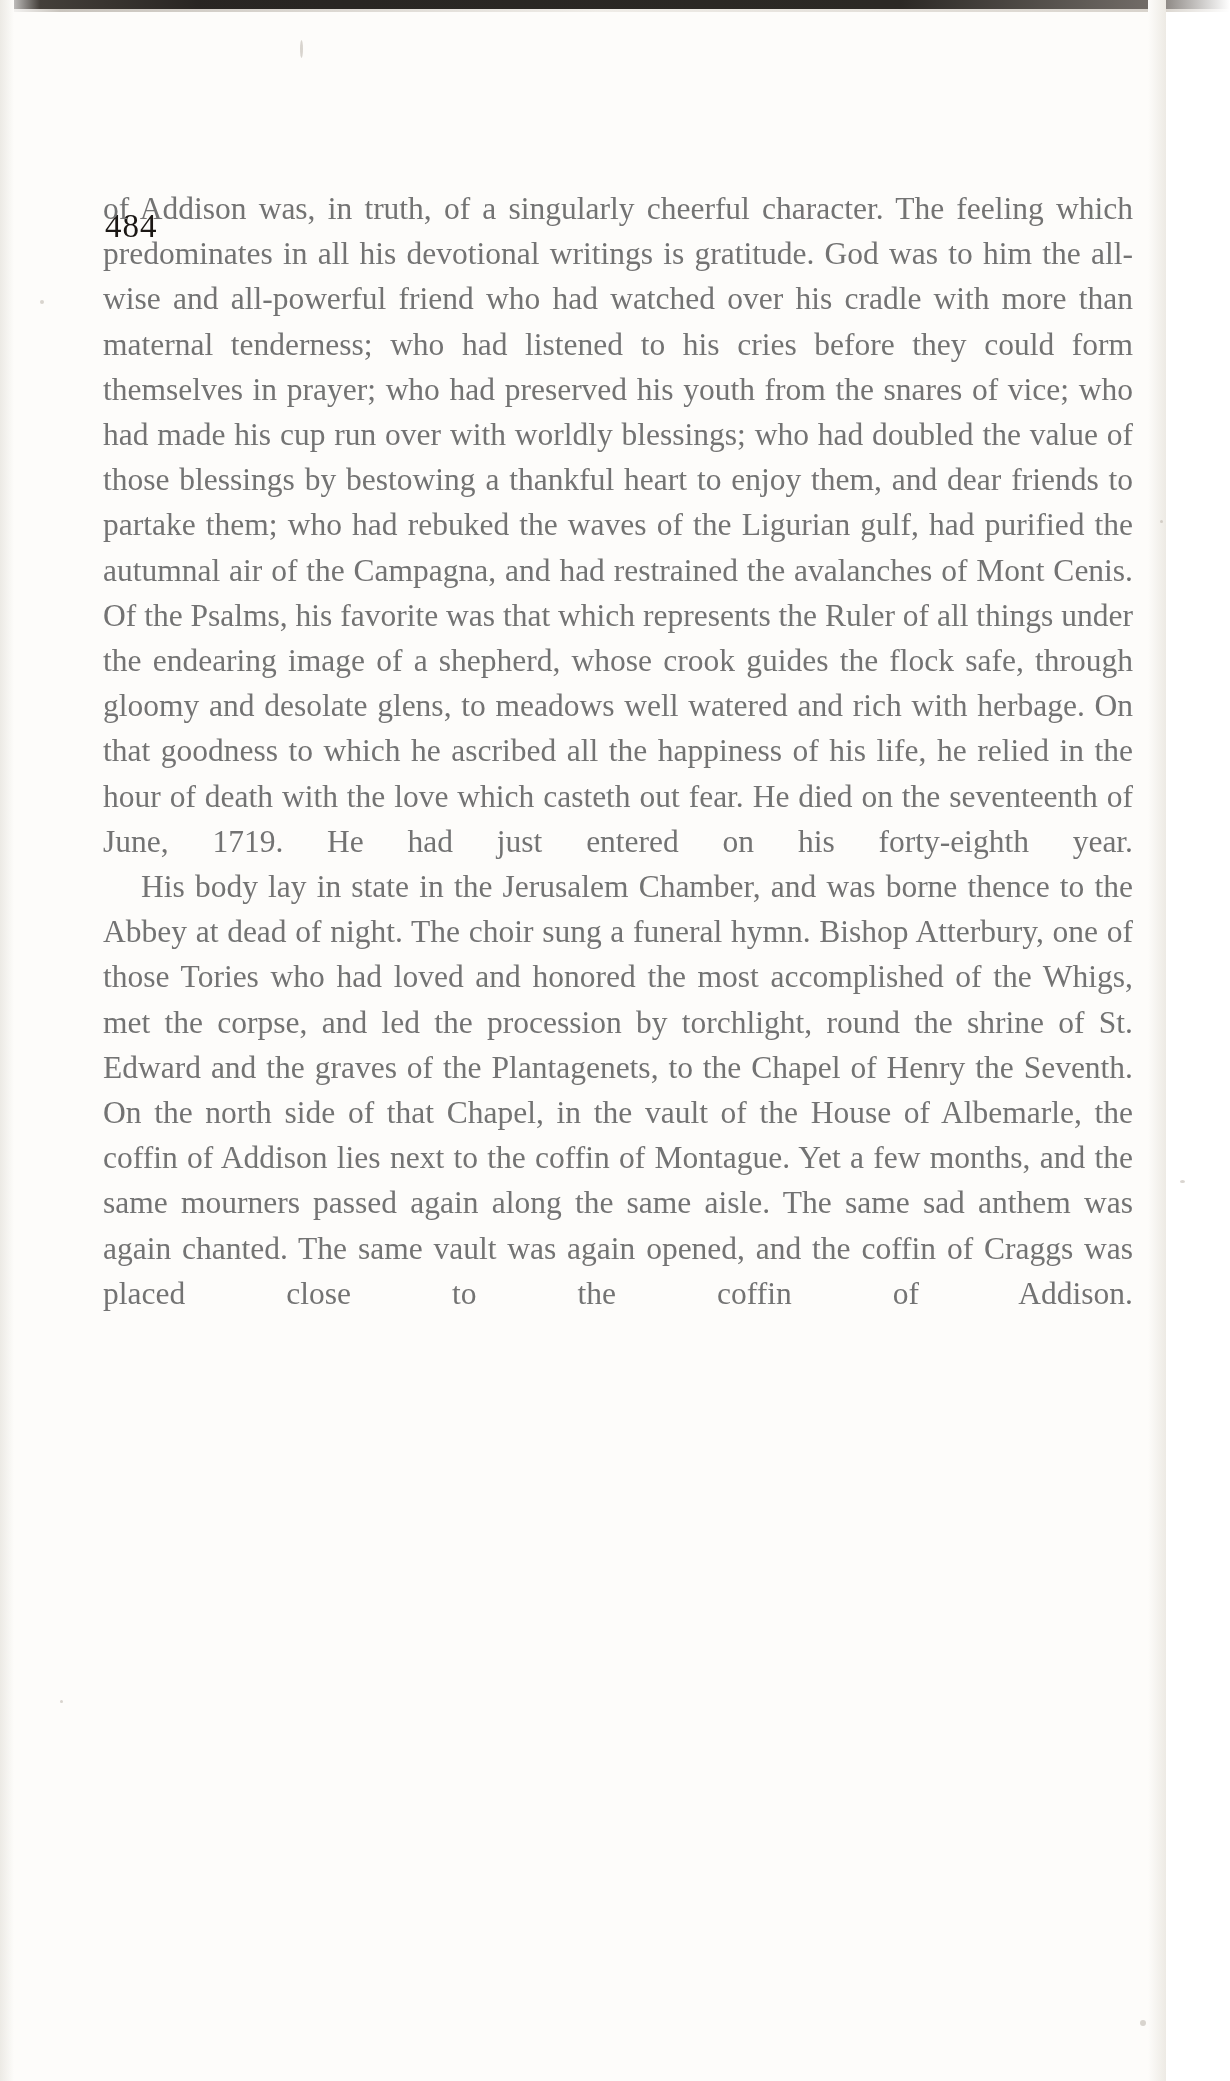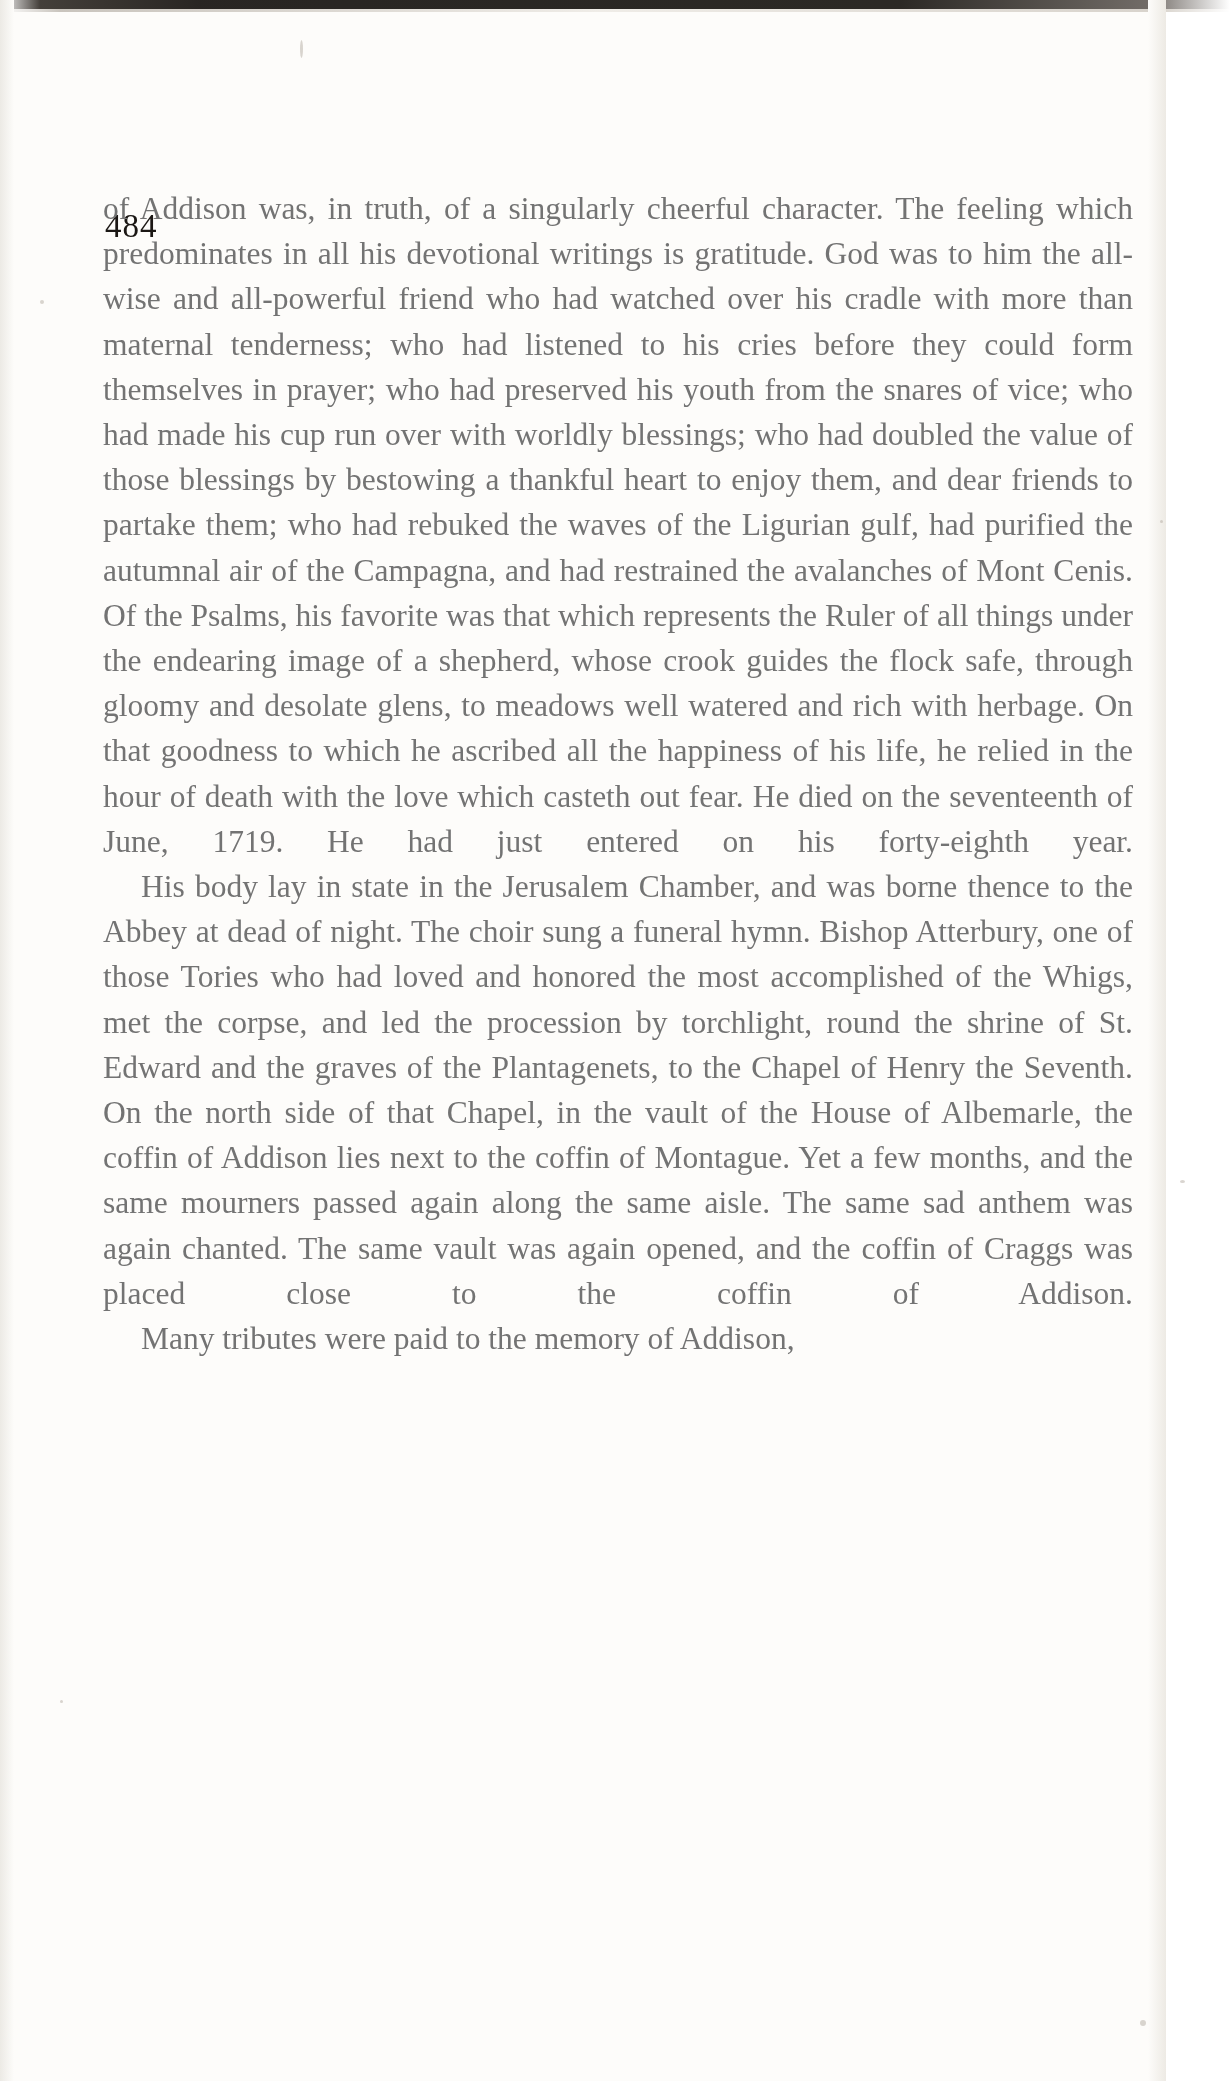--- a/index.html
+++ b/index.html
@@ -117,21 +117,20 @@
   <div class="edge-left"></div>
   <div class="edge-right"></div>
 
   <div class="header">
     <div class="folio">484</div>
   </div>
 
   <div class="body-text">
     <p class="last-justify">of Addison was, in truth, of a singularly cheerful character. The feeling which predominates in all his devotional writings is gratitude. God was to him the all-wise and all-powerful friend who had watched over his cradle with more than maternal tenderness; who had listened to his cries before they could form themselves in prayer; who had preserved his youth from the snares of vice; who had made his cup run over with worldly blessings; who had doubled the value of those blessings by bestowing a thankful heart to enjoy them, and dear friends to partake them; who had rebuked the waves of the Ligurian gulf, had purified the autumnal air of the Campagna, and had restrained the avalanches of Mont Cenis. Of the Psalms, his favorite was that which represents the Ruler of all things under the endearing image of a shepherd, whose crook guides the flock safe, through gloomy and desolate glens, to meadows well watered and rich with herbage. On that goodness to which he ascribed all the happiness of his life, he relied in the hour of death with the love which casteth out fear. He died on the seventeenth of June, 1719. He had just entered on his forty-eighth year.</p>
     <p class="indent last-justify">His body lay in state in the Jerusalem Chamber, and was borne thence to the Abbey at dead of night. The choir sung a funeral hymn. Bishop Atterbury, one of those Tories who had loved and honored the most accomplished of the Whigs, met the corpse, and led the procession by torchlight, round the shrine of St. Edward and the graves of the Plantagenets, to the Chapel of Henry the Seventh. On the north side of that Chapel, in the vault of the House of Albemarle, the coffin of Addison lies next to the coffin of Montague. Yet a few months, and the same mourners passed again along the same aisle. The same sad anthem was again chanted. The same vault was again opened, and the coffin of Craggs was placed close to the coffin of Addison.</p>
-    <p class="indent">Many tributes were paid to the memory of Addison,</p>
   </div>
 
   <div class="speck" style="left:40px; top:300px; width:4px; height:4px;"></div>
   <div class="speck" style="left:1160px; top:520px; width:3px; height:3px;"></div>
   <div class="speck" style="left:1180px; top:1180px; width:5px; height:3px;"></div>
   <div class="speck" style="left:60px; top:1700px; width:3px; height:3px;"></div>
   <div class="speck" style="left:1140px; top:2020px; width:6px; height:6px;"></div>
   <div class="speck" style="left:300px; top:40px; width:3px; height:18px;"></div>
 
 </div>

